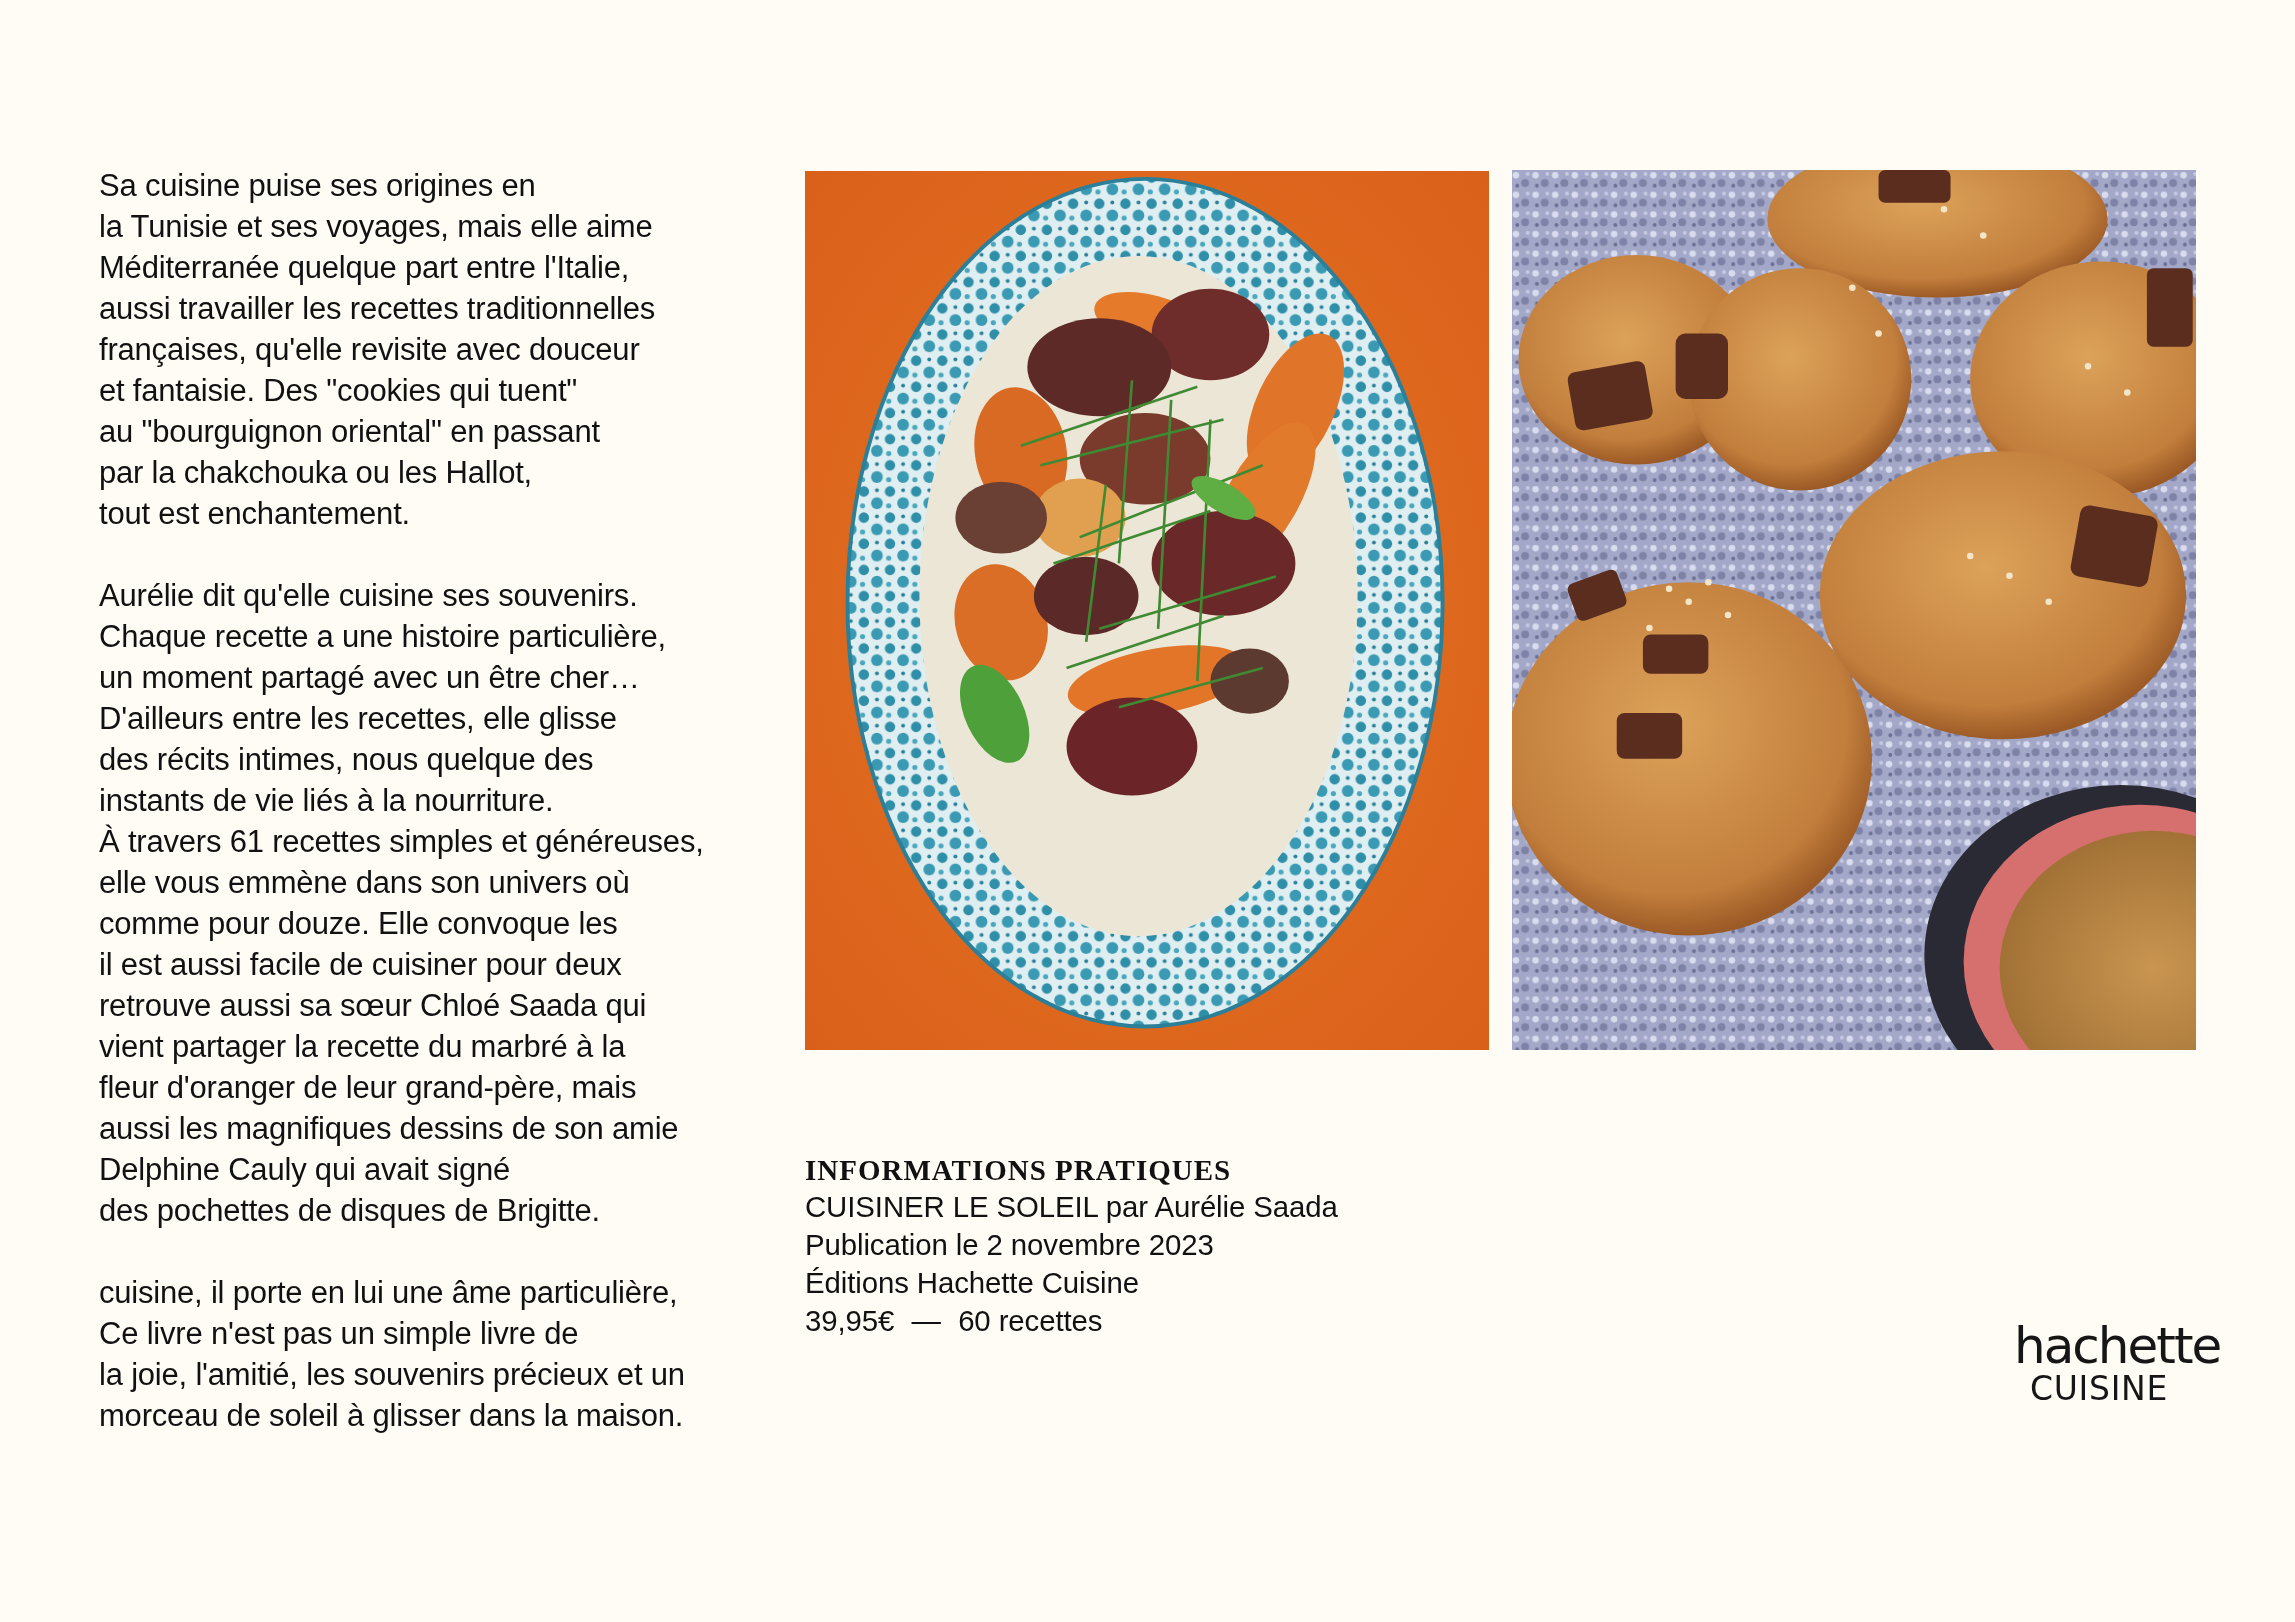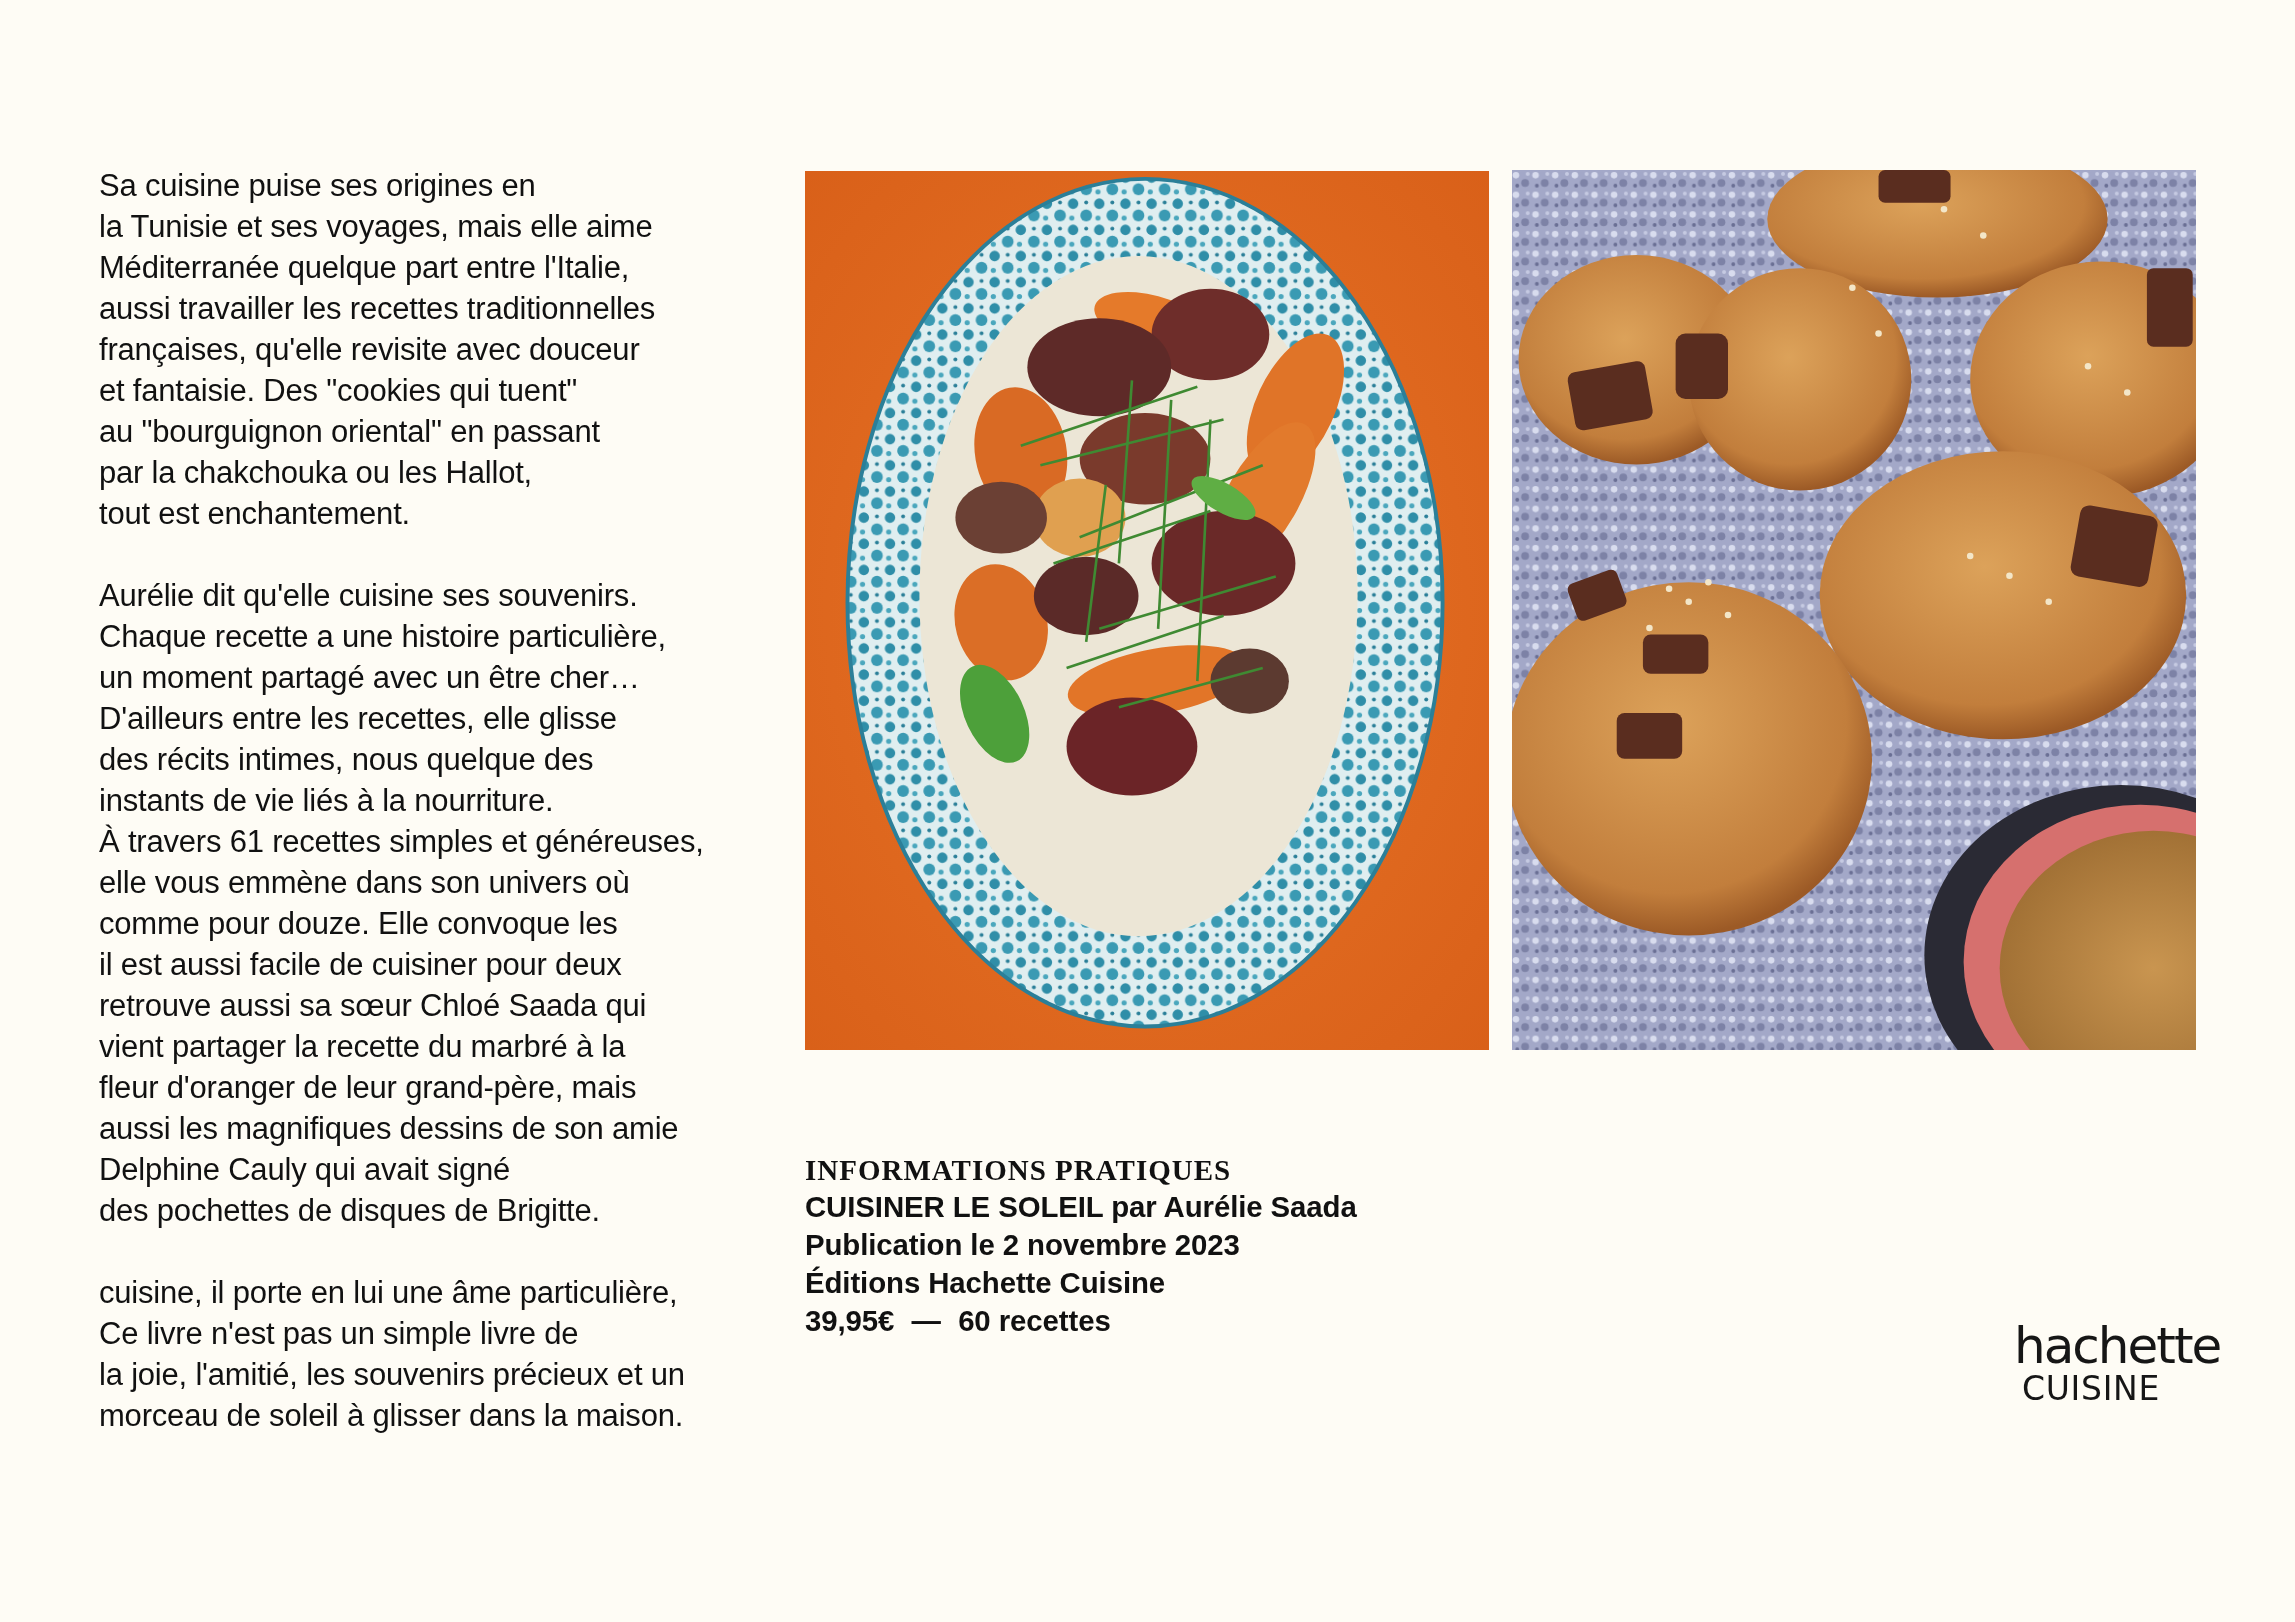--- a/index.html
+++ b/index.html
@@ -20,28 +20,28 @@
   .photo-cookies { left: 1512px; top: 170px; width: 684px; height: 880px; }
 
   .info {
     position: absolute; left: 805px; top: 1150px; width: 589px;
     font-size: 29.4px; line-height: 38px; letter-spacing: -0.1px;
   }
   .info-heading {
     font-family: "Liberation Serif", "DejaVu Serif", serif; font-weight: bold;
     font-size: 29px; letter-spacing: 1px; display: block; transform: scaleY(1.05); transform-origin: left;
   }
-  .info .line { display: block; font-weight: bold; }
+  .info .line { display: block; }
 
   .logo {
     position: absolute; left: 2014px; top: 1322px; color: #161616;
     font-family: "DejaVu Sans", sans-serif;
   }
   .logo-main { display: block; font-size: 50px; line-height: 48px; letter-spacing: -2px; }
-  .logo-sub { display: block; font-size: 33px; line-height: 37px; letter-spacing: 0.7px; margin-left: 8px; }
+  .logo-sub { display: block; font-size: 33px; line-height: 37px; letter-spacing: 0.7px; margin-left: 16px; }
 </style>
 </head>
 <body>
 
 <div class="text-column">
   <p class="para">
     <span class="line">Sa cuisine puise ses origines en</span>
     <span class="line">la Tunisie et ses voyages, mais elle aime</span>
     <span class="line">Méditerranée quelque part entre l'Italie,</span>
     <span class="line">aussi travailler les recettes traditionnelles</span>

